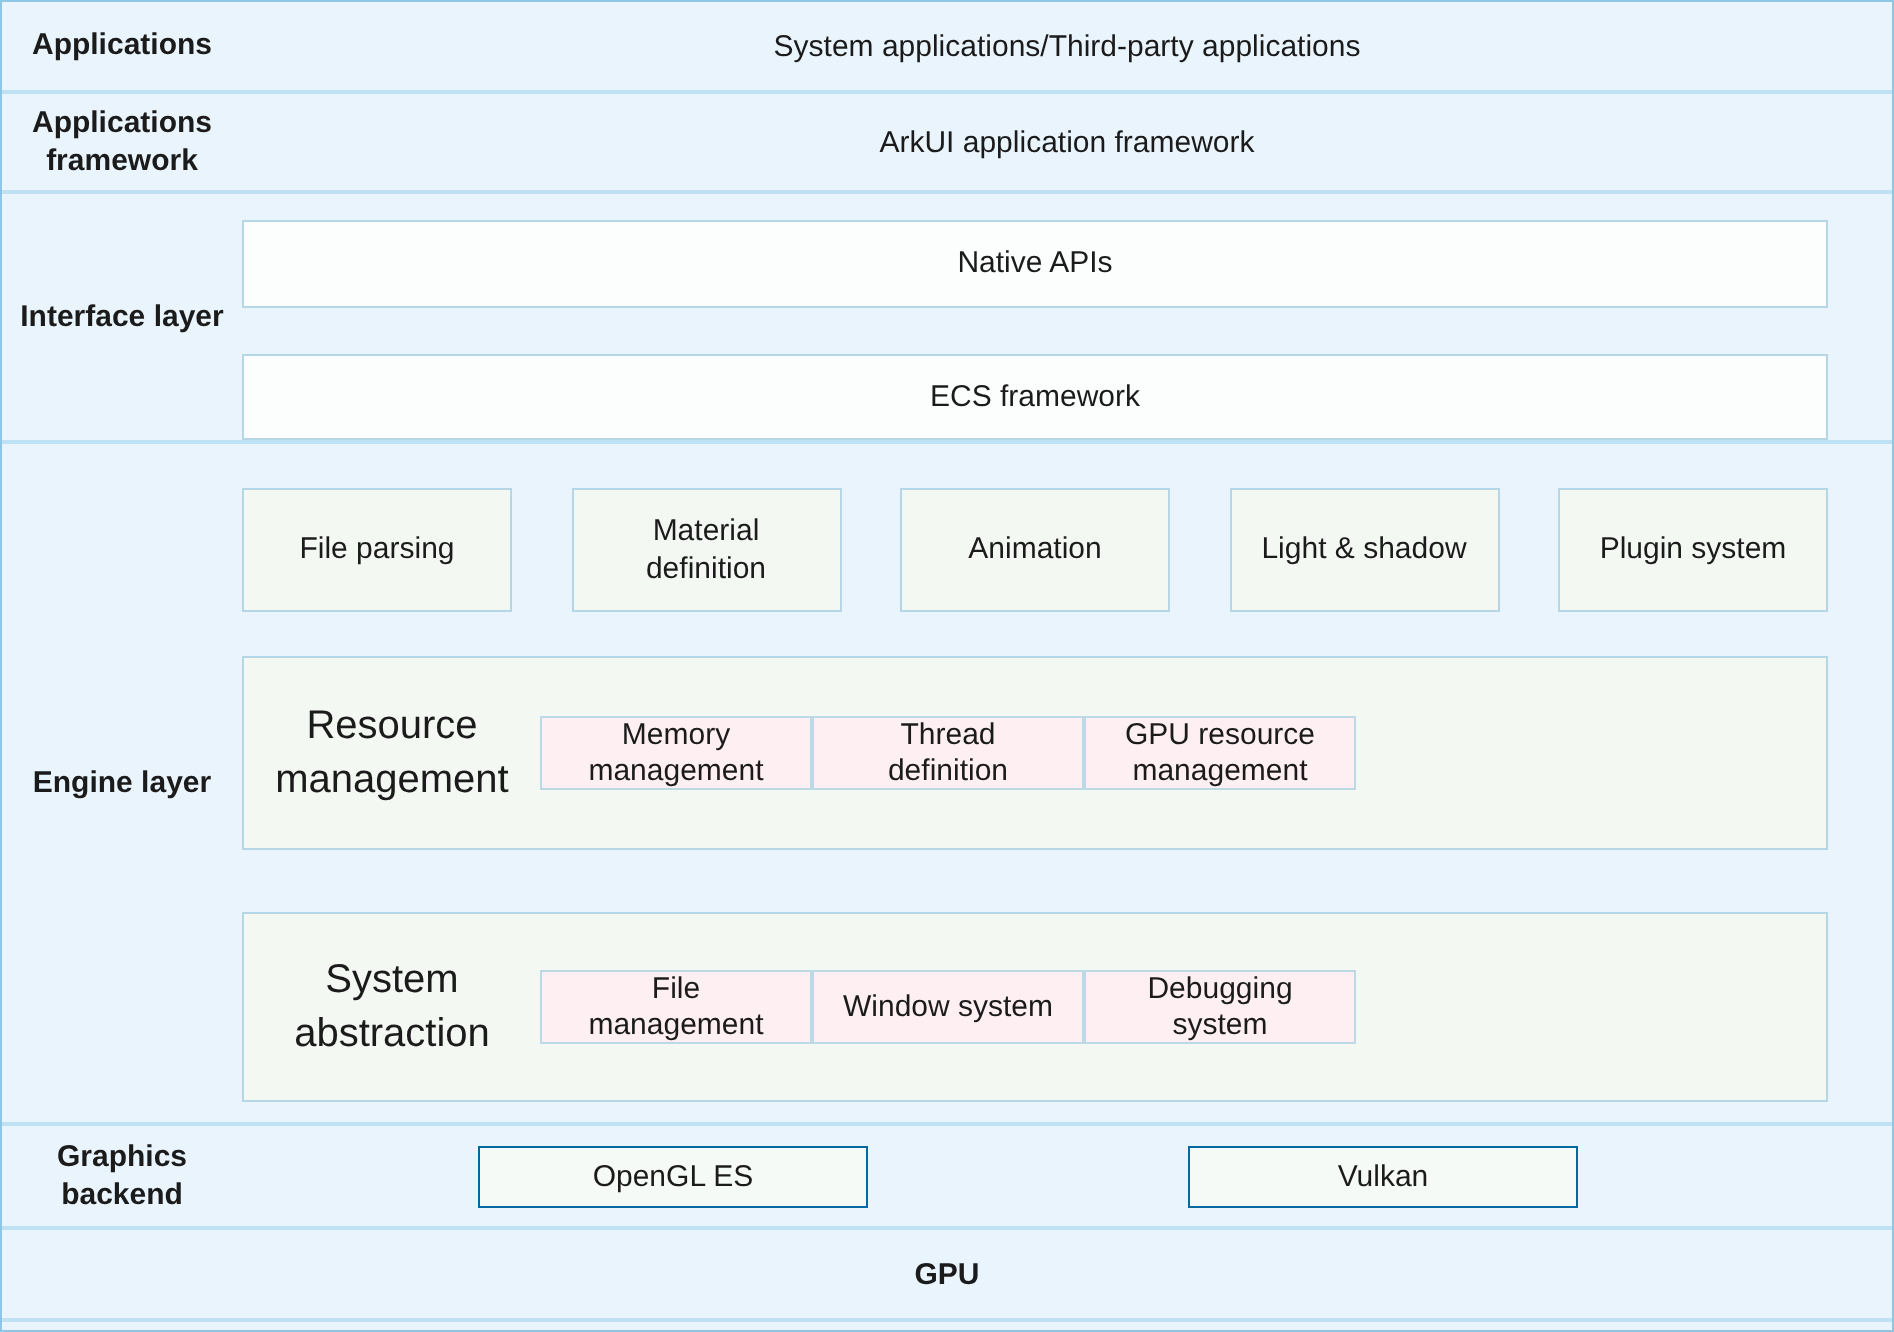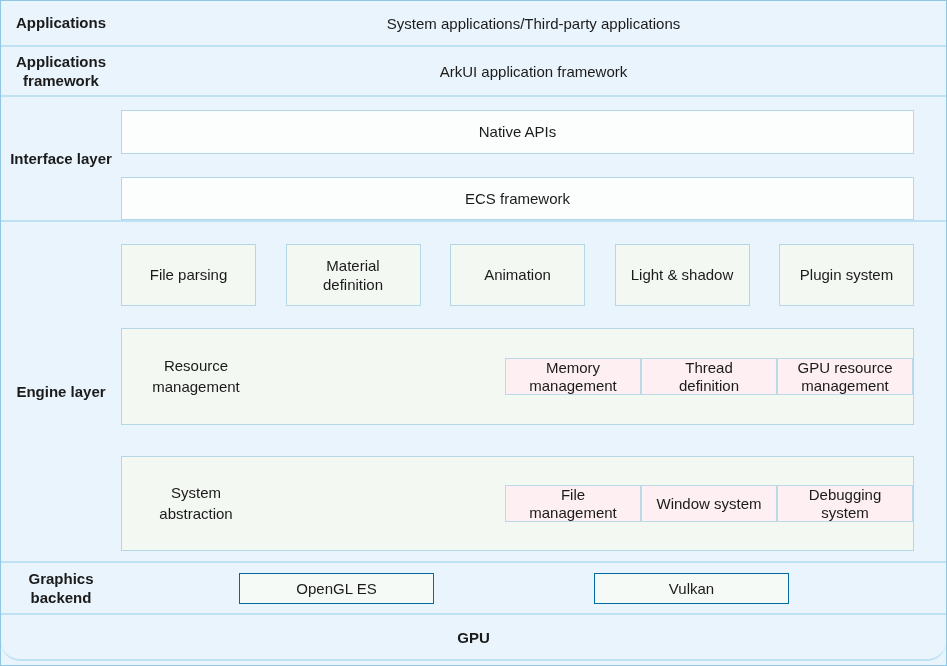--- a/index.html
+++ b/index.html
@@ -96,28 +96,29 @@
     border: 1px solid #b5d6e6;
     display: flex;
     align-items: center;
   }
   .group-box.resource { margin-top: 22px; height: 97px; }
   .group-box.system   { margin-top: 31px; height: 95px; }
   .group-label {
     width: 148px;
     flex-shrink: 0;
     text-align: center;
-    font-size: 15px;
+    font-size: 20px;
     line-height: 1.35;
     padding: 0 14px;
   }
   .group-items {
     flex: 1;
     display: flex;
-    justify-content: flex-end;
+    justify-content: flex-start;
+    margin-right: 77px;
   }
   .pink-box {
     width: 136px;
     height: 37px;
     background: #fdeff2;
     border: 1px solid #bcd9e8;
     display: flex;
     align-items: center;
     justify-content: center;
     text-align: center;
@@ -144,21 +145,20 @@
     font-size: 15px;
   }
 
   
   .gpu-band {
     display: flex;
     align-items: center;
     justify-content: center;
     font-weight: bold;
     font-size: 15px;
-    border-radius: 19px;
   }
 </style>
 </head>
 <body>
 
 <div class="diagram">
 
   <div class="band band-apps">
     <div class="gutter">Applications</div>
     <div class="content center-text">System applications/Third-party applications</div>

